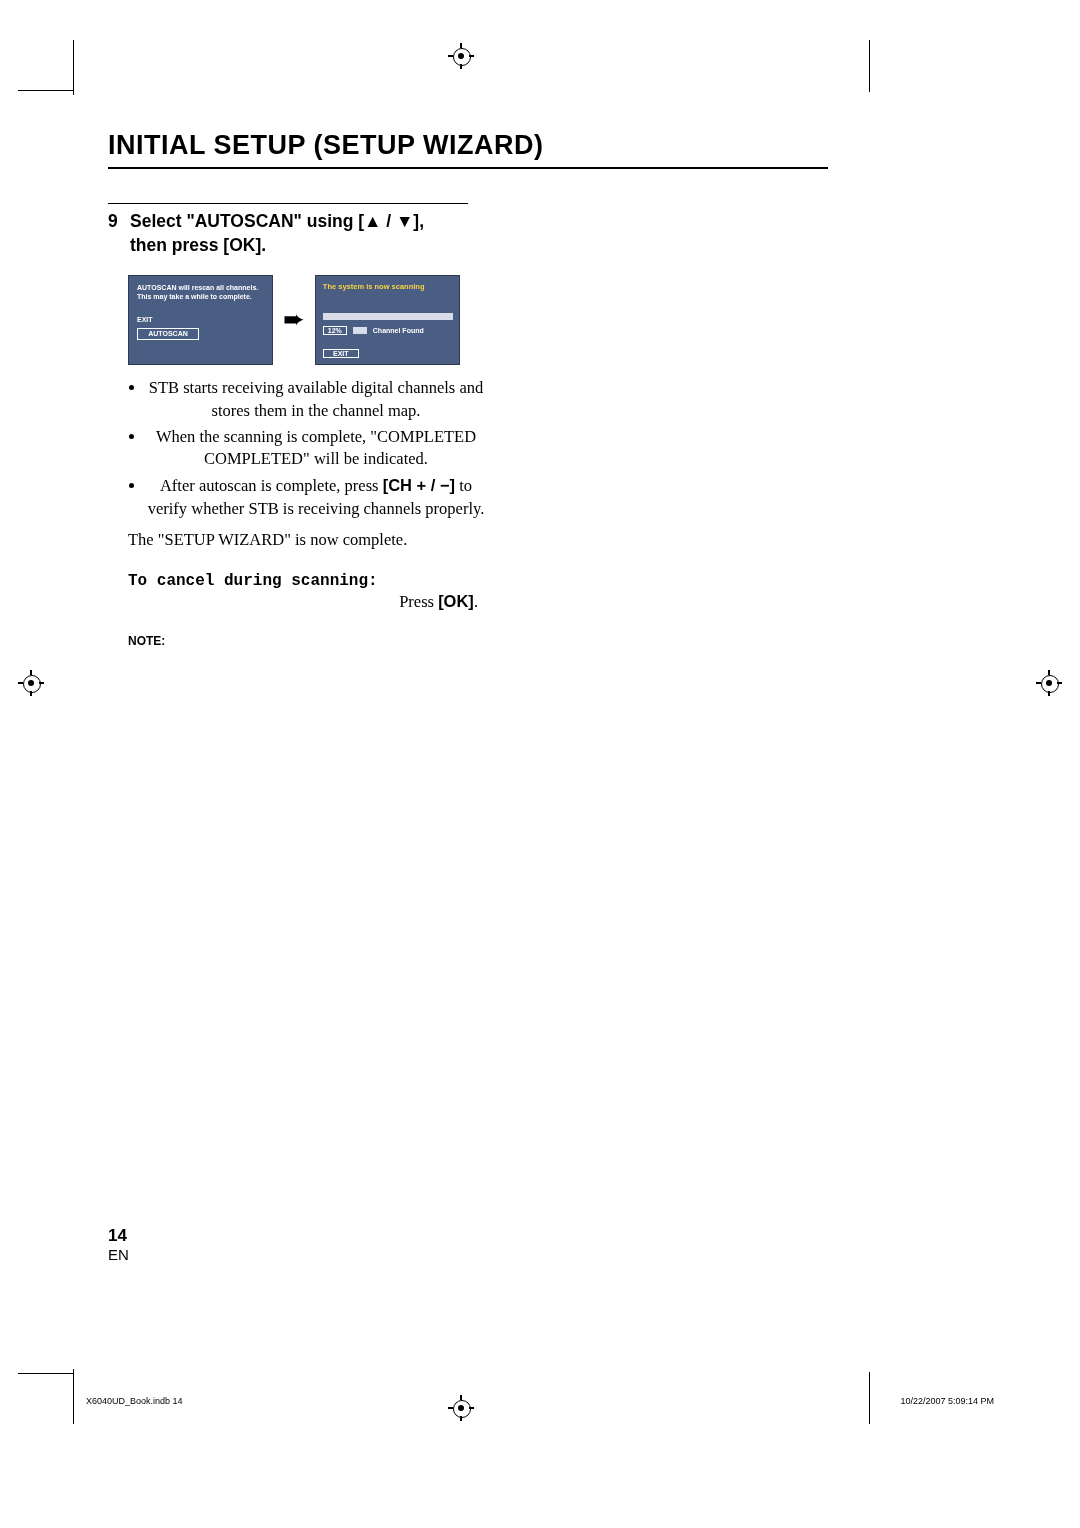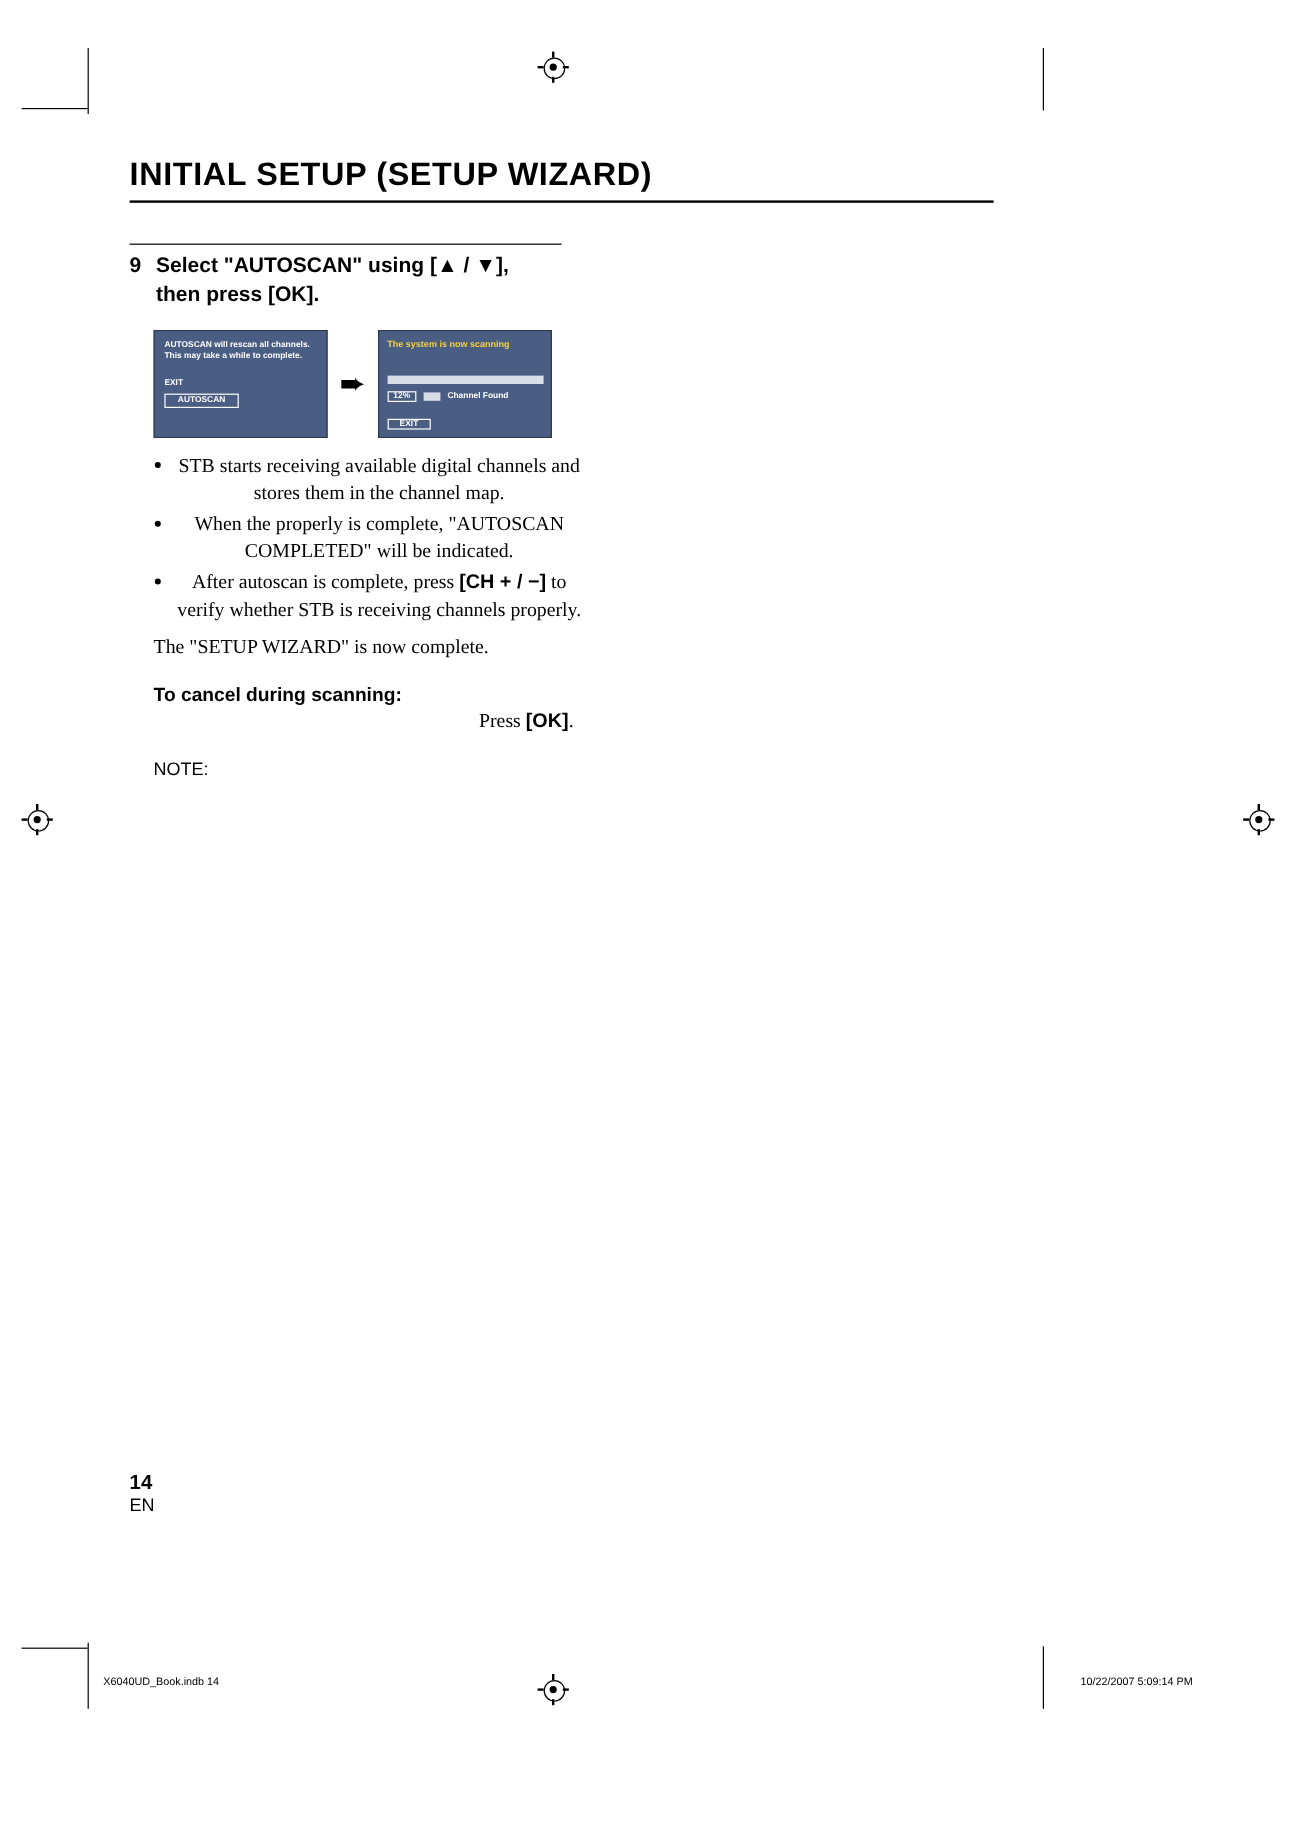--- a/index.html
+++ b/index.html
@@ -183,34 +183,34 @@
     font-size: 16.5px;
     line-height: 1.35;
   }
   .body-ul li { margin-bottom: 4px; text-align: center; }
   .body-p {
     margin: 10px 0 22px 20px;
     width: 340px;
     font-size: 16.5px;
   }
   .sub-h {
-    font-family: Liberation Sans, sans-serif;
+    font-family: Liberation Mono, monospace;
     font-weight: 700;
     font-size: 16px;
     margin: 0 0 2px 20px;
   }
   .sub-p {
     margin: 0 0 22px 20px;
     font-size: 16.5px;
     text-align: right;
   }
   .note-h {
     font-family: Arial, Helvetica, sans-serif;
-    font-weight: 400;
-    font-size: 15px;
+    font-weight: 700;
+    font-size: 12px;
     margin: 0 0 12px 20px;
   }
   .note-ul {
     margin: 0 0 0 20px;
     padding: 0 0 0 14px;
     width: 340px;
     font-size: 16.5px;
     line-height: 1.35;
   }
 
@@ -329,21 +329,21 @@
             <div class="pct-box">12%</div>
             <div class="mini-bar"></div>
             <div class="ch-found">Channel Found</div>
           </div>
           <div class="exit-btn">EXIT</div>
         </div>
       </div>
 
       <ul class="body-ul">
         <li>STB starts receiving available digital channels and stores them in the channel map.</li>
-        <li>When the properly is complete, "AUTOSCAN COMPLETED" will be indicated.</li>
+        <li>When the scanning is complete, "COMPLETED COMPLETED" will be indicated.</li>
         <li>
           <span>After autoscan is complete, press </span><span class="bold heavy">[CH + / −]</span><span> to verify whether STB is receiving channels properly.</span>
         </li>
       </ul>
 
       <p class="body-p">The "SETUP WIZARD" is now complete.</p>
 
       <div class="sub-h">To cancel during scanning:</div>
       <p class="sub-p">
         <span>Press </span><span class="bold" style="font-family:Arial,Helvetica,sans-serif">[OK]</span><span>.</span>

